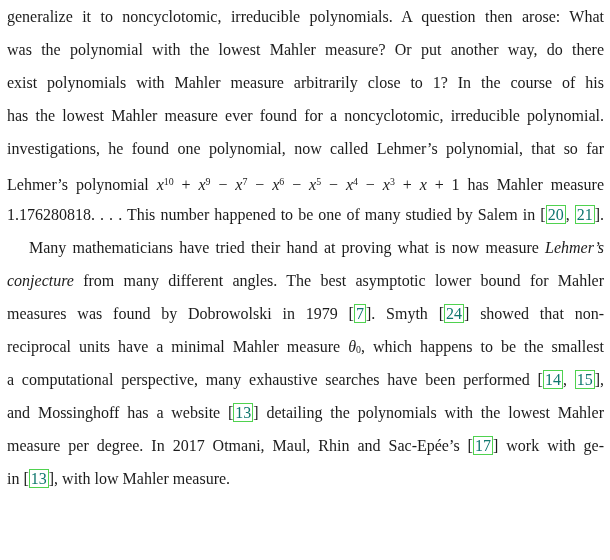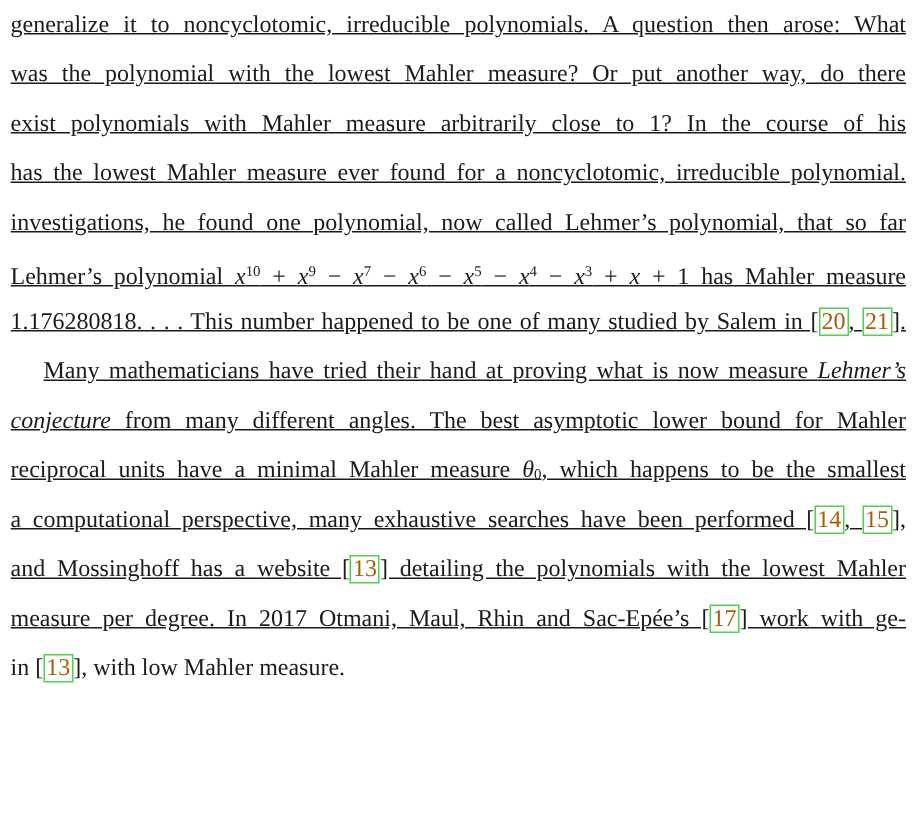--- a/index.html
+++ b/index.html
@@ -26,50 +26,51 @@
   }
   .paragraph { margin: 0; padding: 0; }
   .line {
     height: 33px;
     line-height: 33px;
     text-align: justify;
     text-align-last: left;
     white-space: normal;
     overflow: hidden;
   }
-  .line.justify { text-align-last: justify; text-decoration: underline; }
+  .line.justify { text-align-last: justify; }
   .line.indent { text-indent: 22px; }
   .em   { font-style: italic; }
   .math { font-style: italic; }
   .sup  { font-size: 0.62em; vertical-align: 0.52em; }
   .sub  { font-size: 0.62em; vertical-align: -0.12em; }
   .cite {
     display: inline-block;
     line-height: 1.08;
     border: 1px solid #4fd24f;
     padding: 0 1px;
-    color: #a16207;
+    color: #0f766e;
     cursor: pointer;
   }
 </style>
 </head>
 <body>
 
 <div class="page">
     <div class="paragraph">
       <div class="line justify"><span class="run">generalize it to noncyclotomic, irreducible polynomials. A question then arose: What</span></div>
       <div class="line justify"><span class="run">was the polynomial with the lowest Mahler measure? Or put another way, do there</span></div>
       <div class="line justify"><span class="run">exist polynomials with Mahler measure arbitrarily close to 1? In the course of his</span></div>
       <div class="line justify"><span class="run">has the lowest Mahler measure ever found for a noncyclotomic, irreducible polynomial.</span></div>
       <div class="line justify"><span class="run">investigations, he found one polynomial, now called Lehmer’s polynomial, that so far</span></div>
       <div class="line justify"><span class="run">Lehmer’s polynomial </span><span class="math">x</span><span class="sup">10</span><span class="run"> + </span><span class="math">x</span><span class="sup">9</span><span class="run"> − </span><span class="math">x</span><span class="sup">7</span><span class="run"> − </span><span class="math">x</span><span class="sup">6</span><span class="run"> − </span><span class="math">x</span><span class="sup">5</span><span class="run"> − </span><span class="math">x</span><span class="sup">4</span><span class="run"> − </span><span class="math">x</span><span class="sup">3</span><span class="run"> + </span><span class="math">x</span><span class="run"> + 1 has Mahler measure</span></div>
       <div class="line justify"><span class="run">1.176280818. . . . This number happened to be one of many studied by Salem in [</span><span class="cite">20</span><span class="run">, </span><span class="cite">21</span><span class="run">].</span></div>
     </div>
     <div class="paragraph">
       <div class="line justify indent"><span class="run">Many mathematicians have tried their hand at proving what is now measure </span><span class="em">Lehmer’s</span></div>
       <div class="line justify"><span class="em">conjecture</span><span class="run"> from many different angles. The best asymptotic lower bound for Mahler</span></div>
+      <div class="line justify"><span class="run">measures was found by Dobrowolski in 1979 [</span><span class="cite">7</span><span class="run">]. Smyth [</span><span class="cite">24</span><span class="run">] showed that non-</span></div>
       <div class="line justify"><span class="run">reciprocal units have a minimal Mahler measure </span><span class="math">θ</span><span class="sub">0</span><span class="run">, which happens to be the smallest</span></div>
       <div class="line justify"><span class="run">a computational perspective, many exhaustive searches have been performed [</span><span class="cite">14</span><span class="run">, </span><span class="cite">15</span><span class="run">],</span></div>
       <div class="line justify"><span class="run">and Mossinghoff has a website [</span><span class="cite">13</span><span class="run">] detailing the polynomials with the lowest Mahler</span></div>
       <div class="line justify"><span class="run">measure per degree. In 2017 Otmani, Maul, Rhin and Sac-Epée’s [</span><span class="cite">17</span><span class="run">] work with ge-</span></div>
       <div class="line"><span class="run">in [</span><span class="cite">13</span><span class="run">], with low Mahler measure.</span></div>
     </div>
   </div>
 
 </body></html>

